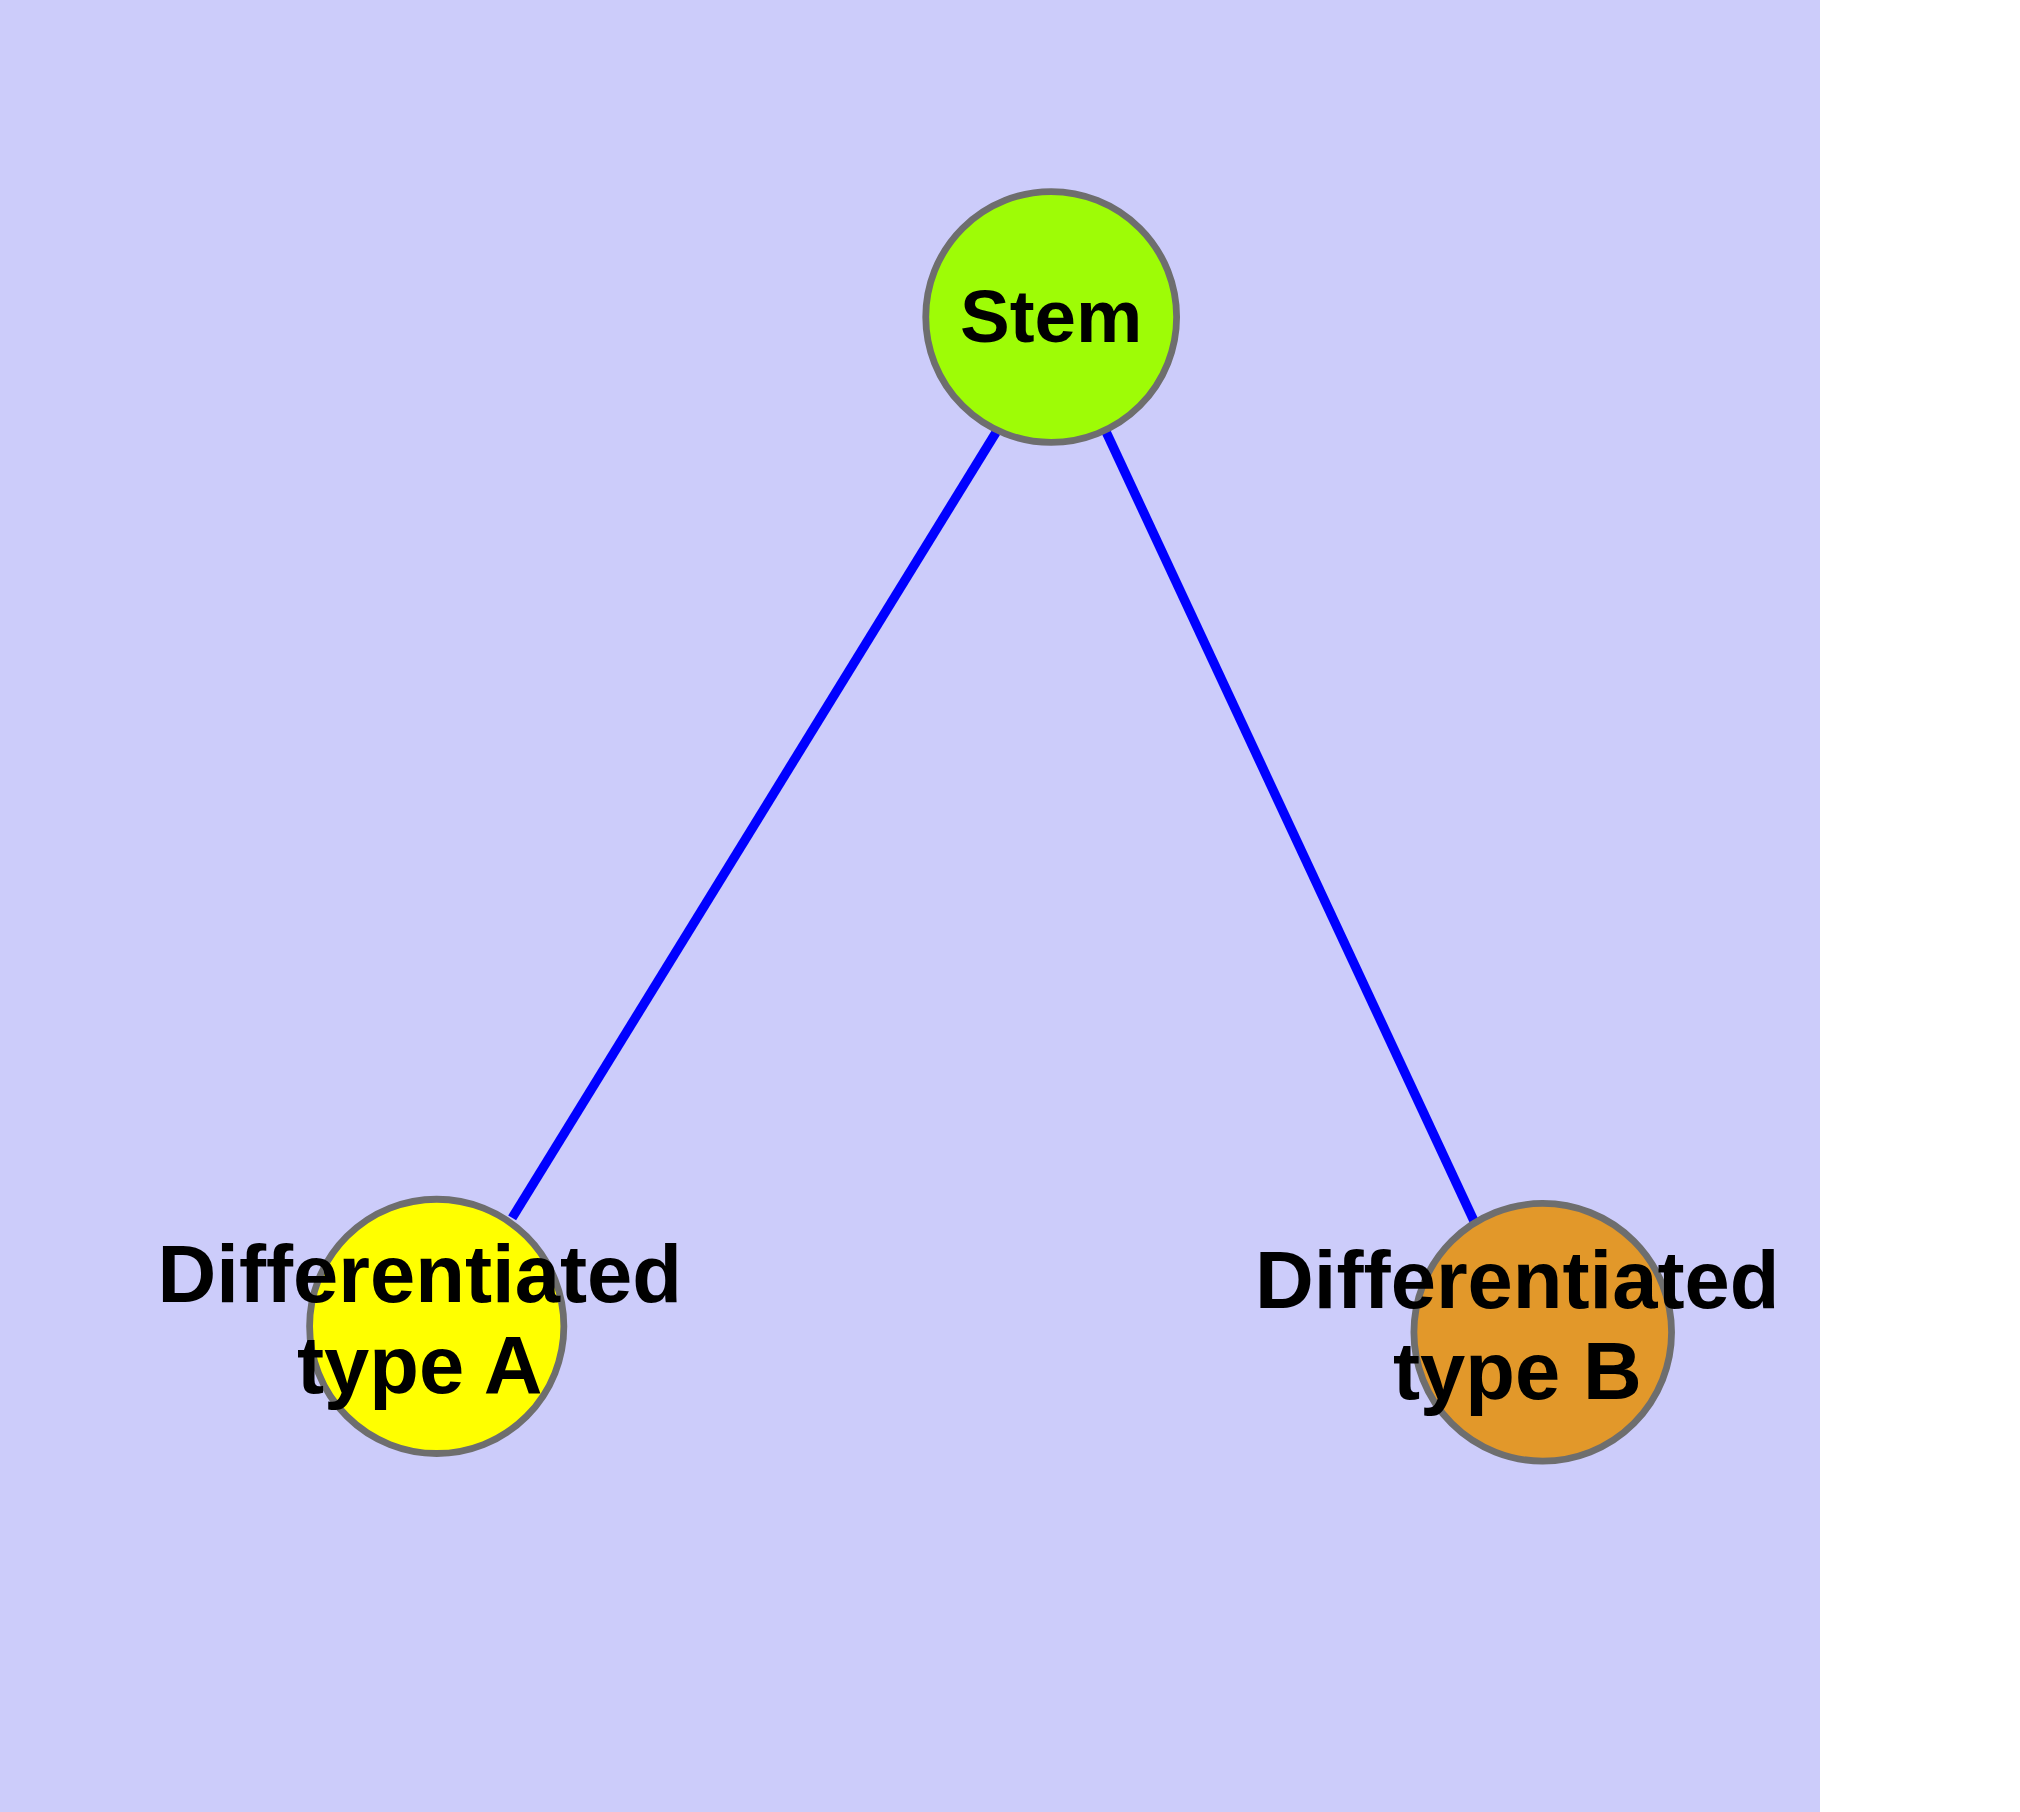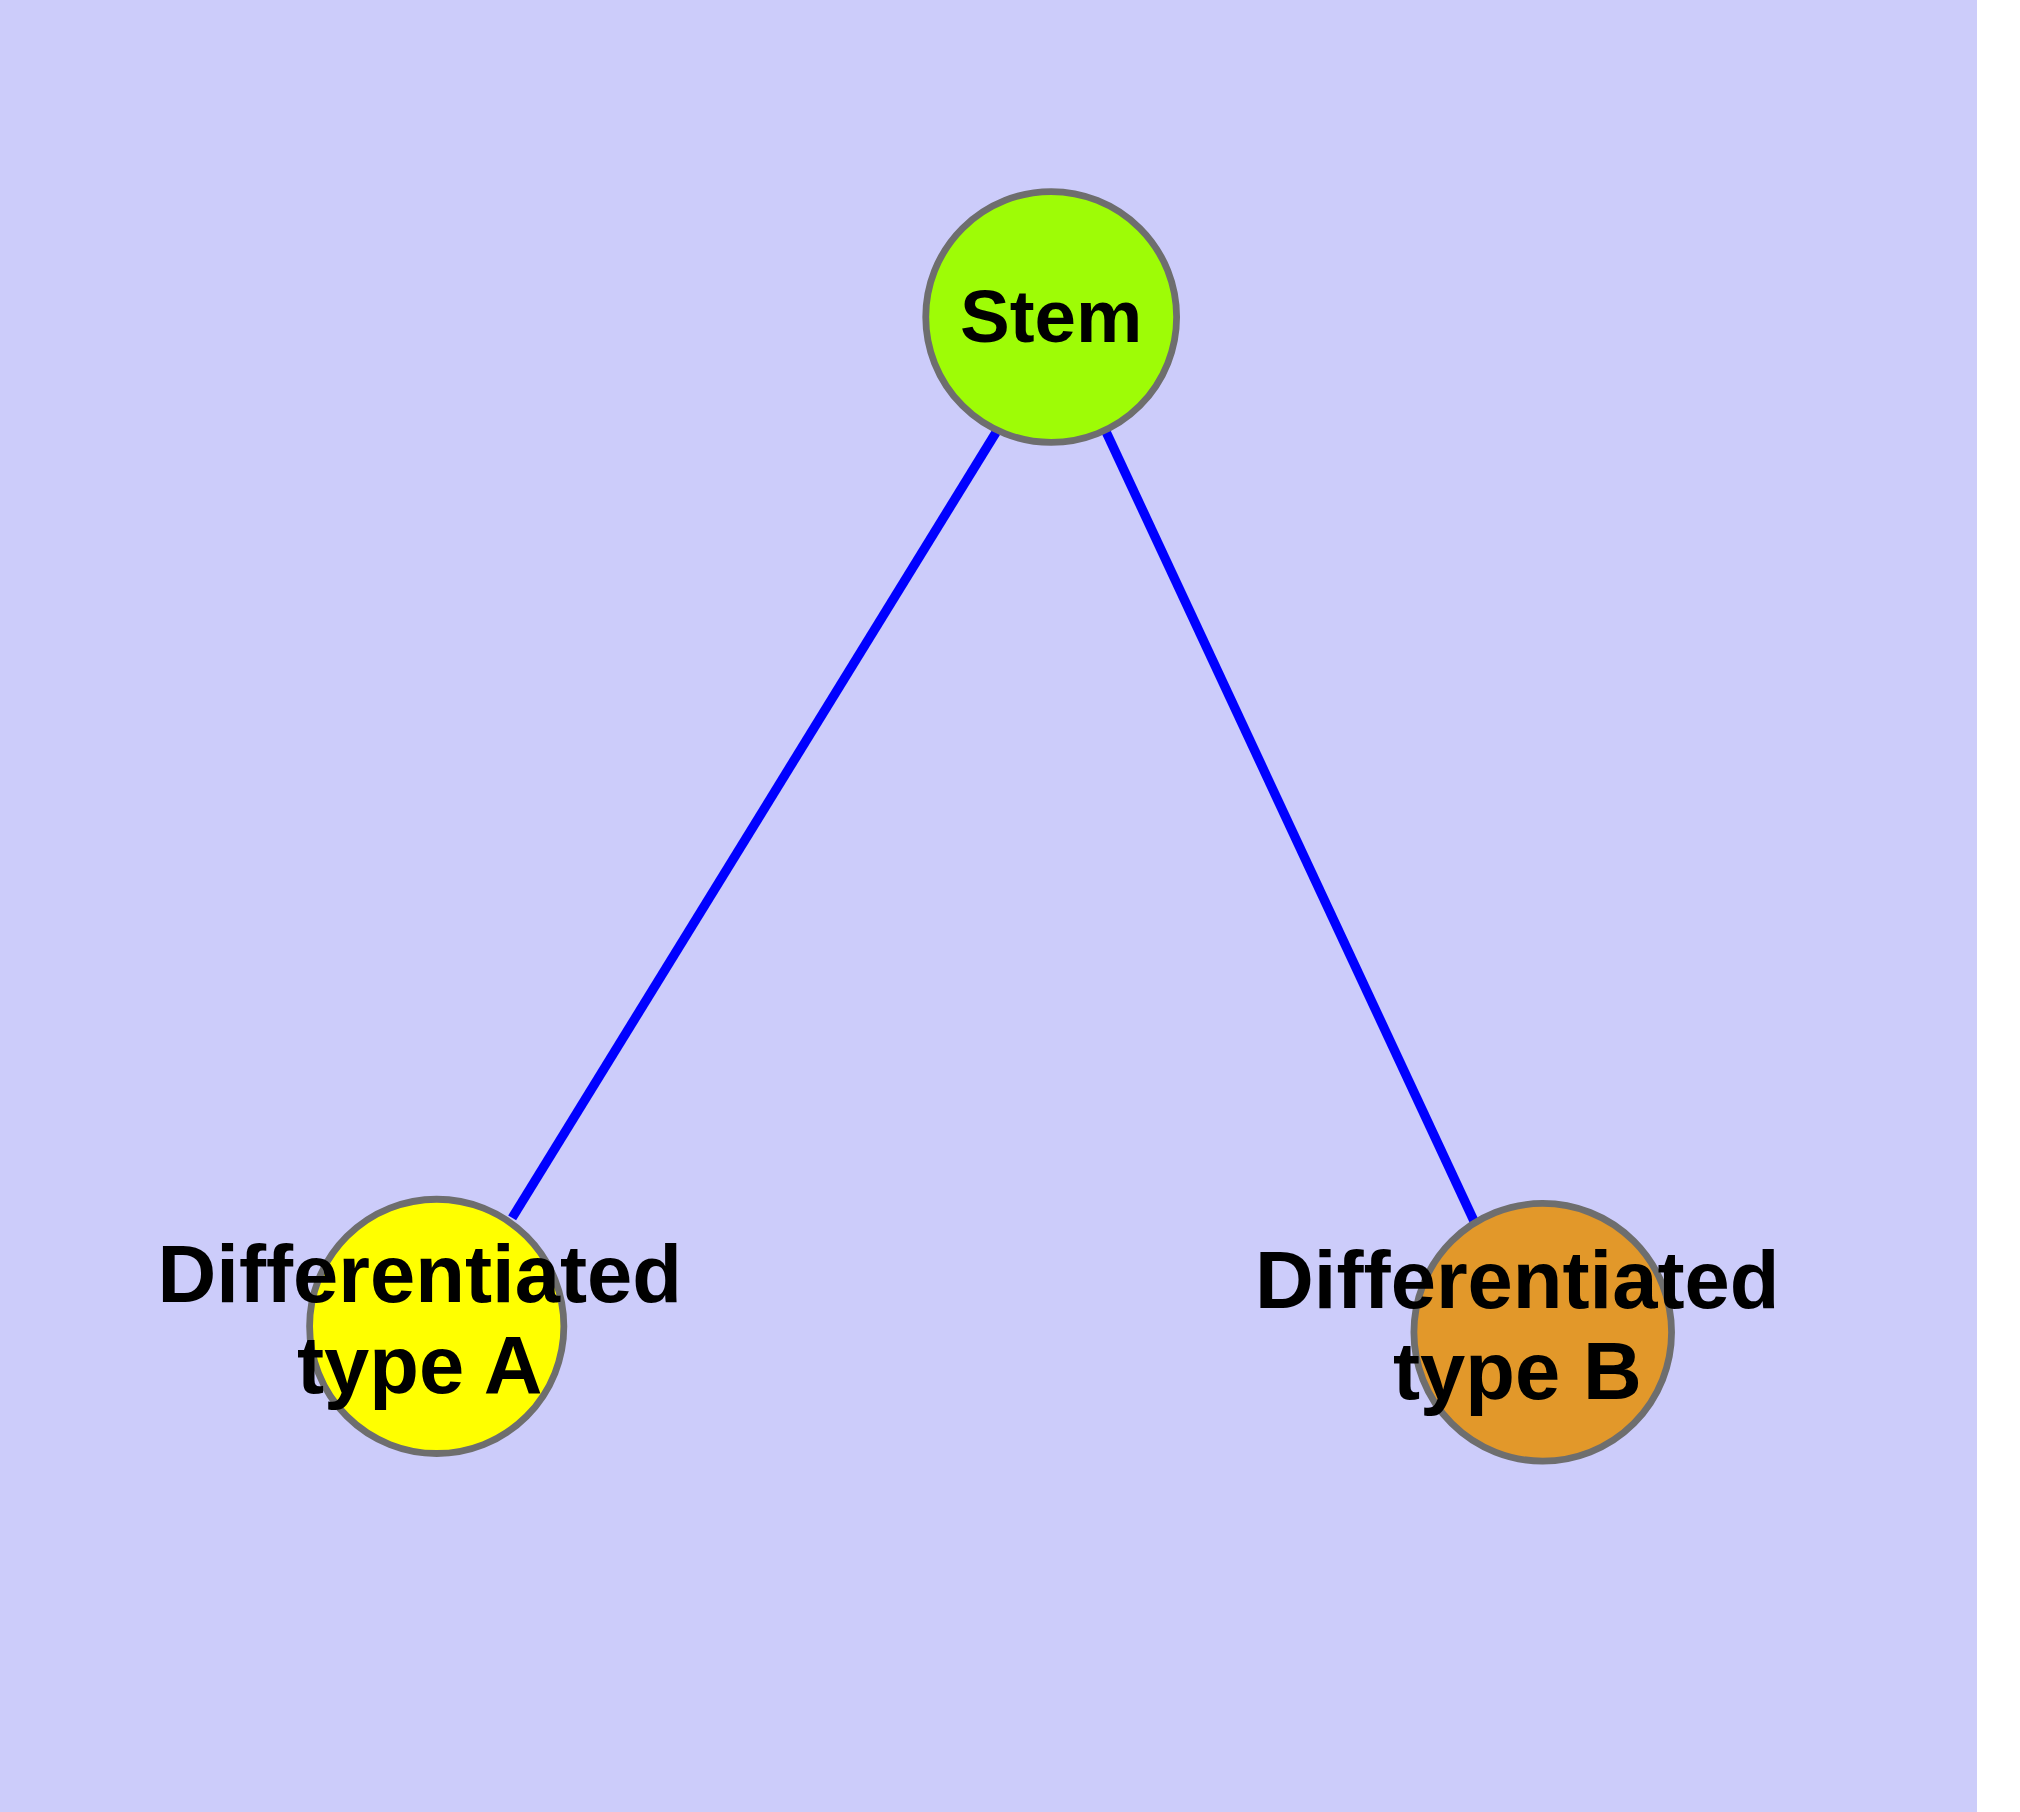--- a/index.html
+++ b/index.html
@@ -32,21 +32,21 @@
   }
   .node-label-root { font-size: 88px; }
   .node-label-leaf { font-size: 96px; }
   .edge-line {
     stroke-linecap: butt;
   }
 </style>
 </head>
 <body>
 
-<div id="canvas" style="background: rgb(204, 204, 250); width: 1977px; height: 1812px;">
+<div id="canvas" style="background: rgb(204, 204, 250); width: 1820px; height: 1812px;">
   <svg id="graph-svg" viewBox="0 0 2384 2138">
 
     <g>
       <line class="edge-line" x1="1175" y1="510" x2="604" y2="1437" stroke="#0000ff" stroke-width="11"></line>
       <line class="edge-line" x1="1305" y1="510" x2="1740" y2="1443" stroke="#0000ff" stroke-width="11"></line>
     </g>
 
     <g>
 
       <g>

